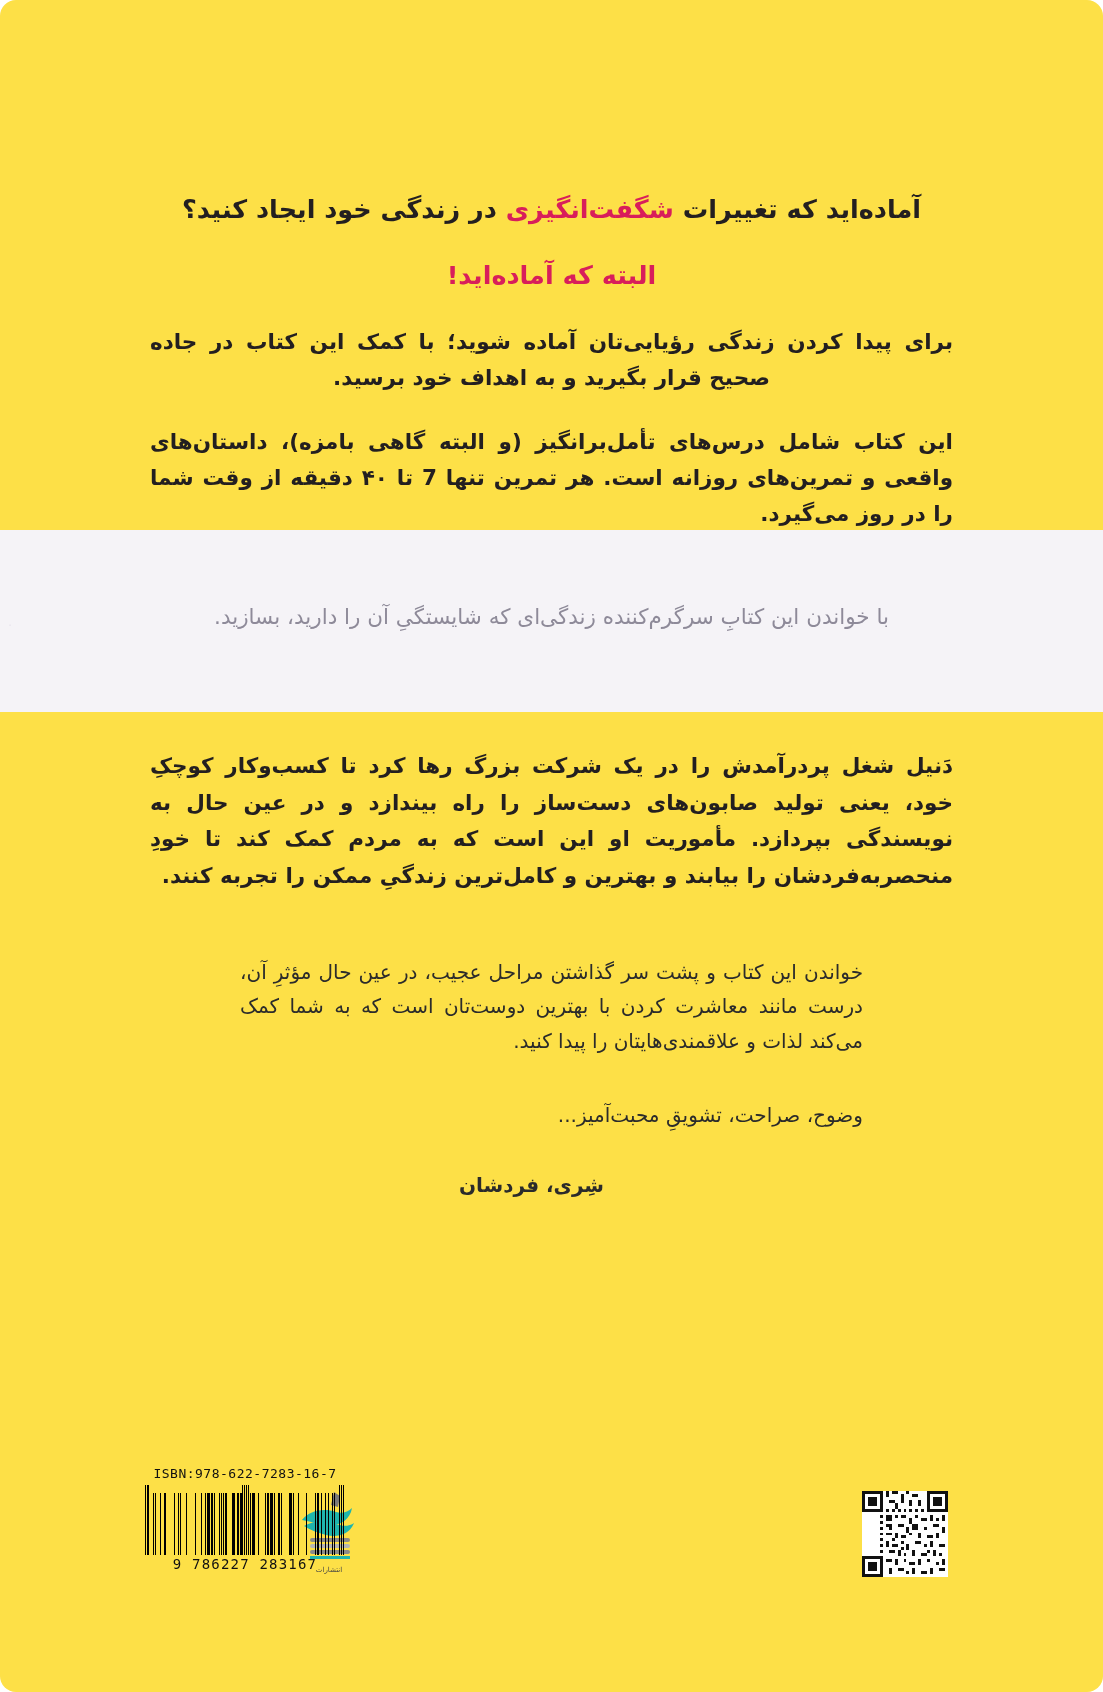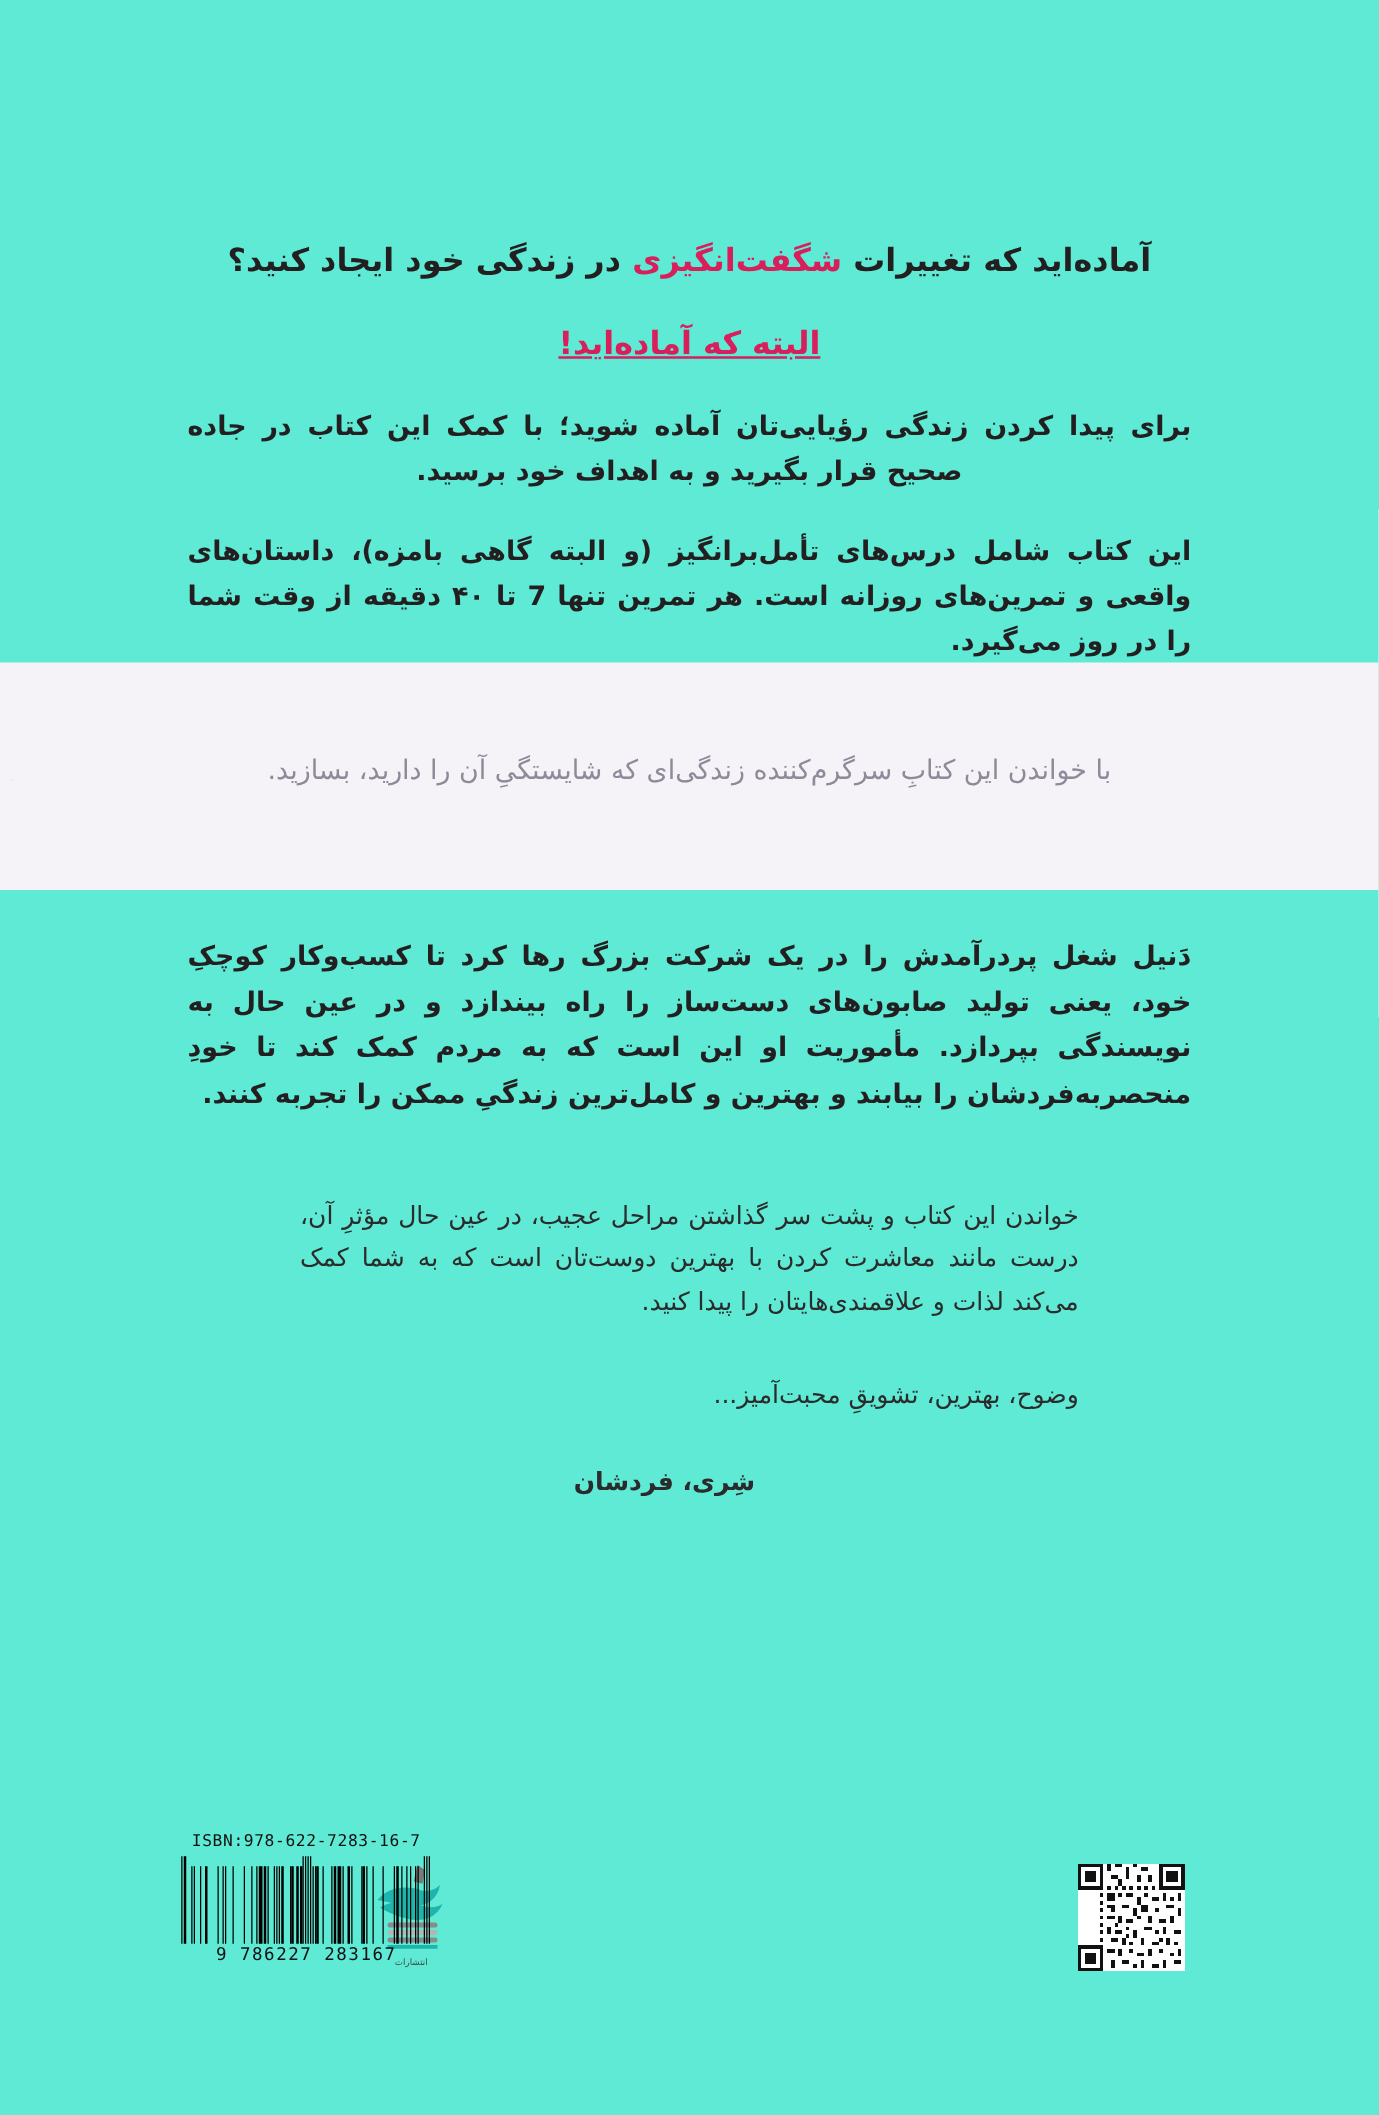--- a/index.html
+++ b/index.html
@@ -9,23 +9,24 @@
     background: #ffffff;
   }
   body {
     font-family: "DejaVu Sans", "Liberation Sans", sans-serif;
   }
   .page {
     position: relative;
     width: 1103px;
     height: 1692px;
     margin: 0 auto;
-    background: #5eead4;
+    background: #fde047;
     overflow: hidden;
     direction: rtl;
+    border-radius: 16px;
   }
 
   
   .top-block {
     position: absolute;
     top: 190px;
     right: 150px;
     left: 150px;
     text-align: right;
   }
@@ -42,21 +43,20 @@
     color: #d81e5b;
     font-weight: 700;
   }
   .subhead {
     margin-top: 30px;
     font-size: 25.5px;
     font-weight: 700;
     color: #d81e5b;
     text-align: center;
     line-height: 1.4;
-    text-decoration: underline;
   }
   .body-para {
     margin-top: 30px;
     font-size: 21.5px;
     font-weight: 700;
     color: #231f20;
     line-height: 1.68;
     text-align: justify;
     text-align-last: center;
   }
@@ -244,21 +244,21 @@
   <div class="author-block">
     <div class="author-bio">دَنیل شغل پردرآمدش را در یک شرکت بزرگ رها کرد تا کسب‌وکار کوچکِ خود، یعنی تولید صابون‌های دست‌ساز را راه بیندازد و در عین حال به نویسندگی بپردازد. مأموریت او این است که به مردم کمک کند تا خودِ منحصربه‌فردشان را بیابند و بهترین و کامل‌ترین زندگیِ ممکن را تجربه کنند.</div>
   </div>
 
   <div class="testimonials">
     <div class="testimonial">
       <div class="t-quote">خواندن این کتاب و پشت سر گذاشتن مراحل عجیب، در عین حال مؤثرِ آن، درست مانند معاشرت کردن با بهترین دوست‌تان است که به شما کمک می‌کند لذات و علاقمندی‌هایتان را پیدا کنید.</div>
     </div>
 
     <div class="testimonial">
-      <div class="t-quote short">وضوح، بهترین، تشویقِ محبت‌آمیز...</div>
+      <div class="t-quote short">وضوح، صراحت، تشویقِ محبت‌آمیز...</div>
     </div>
 
     <div class="testimonial">
       <div class="t-author">شِری، فردشان</div>
     </div>
   </div>
 
   <div class="bottom-strip">
 
     <div class="qr">

